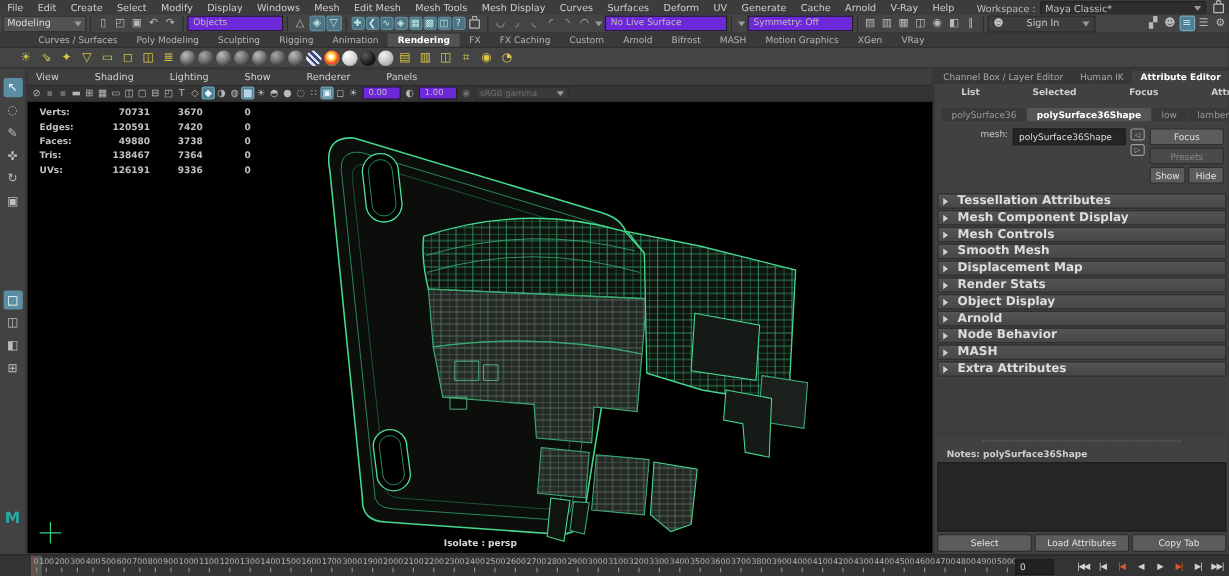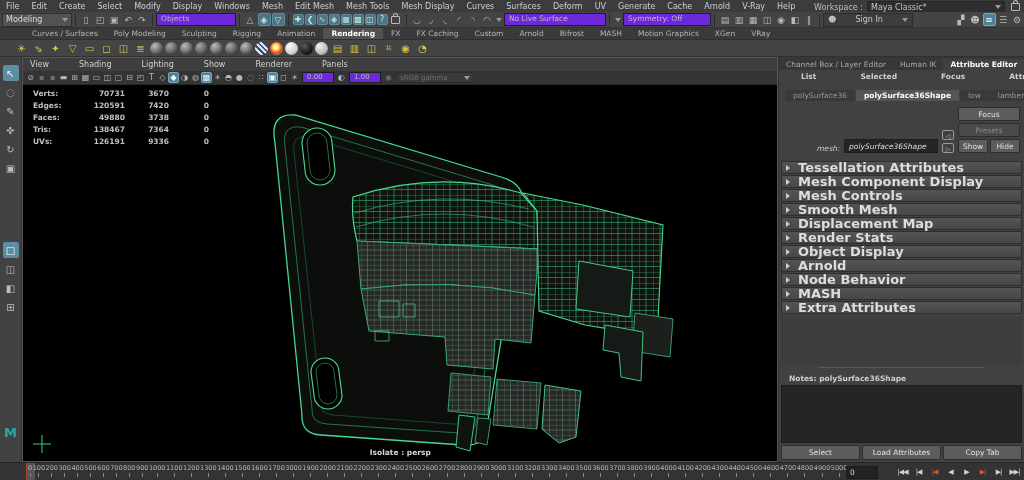--- a/index.html
+++ b/index.html
@@ -87,35 +87,35 @@
   .sidebar{left:778px;top:57px;width:246px;height:405px;background:#414141;display:flex;flex-direction:column;box-sizing:border-box;border-left:1px solid #333;}
   .sb-tabs{height:13px;background:#373737;display:flex;font-size:7.5px;align-items:flex-end;flex:0 0 auto;}
   .sb-tab{padding:1px 7px;color:#a8a8a8;white-space:nowrap;}
   .sb-tab.active{color:#fff;font-weight:bold;background:#414141;}
   .sb-menu{height:12px;display:flex;align-items:center;font-size:7.5px;flex:0 0 auto;}
   .sb-menu .mitem{padding:0 22px;color:#d0d0d0;font-weight:bold;}
   .node-tabs{height:13px;display:flex;font-size:7.5px;align-items:flex-end;margin-top:6px;padding-left:6px;flex:0 0 auto;gap:1px;}
   .node-tab{padding:1px 8px;color:#9a9a9a;background:#393939;white-space:nowrap;}
   .node-tab.active{color:#fff;font-weight:bold;background:#555;}
   .mesh-row{display:flex;padding:6px 4px 4px 4px;gap:4px;flex:0 0 auto;}
-  .mesh-left{display:flex;align-items:flex-end;gap:4px;flex:1;font-style:italic;}
+  .mesh-left{display:flex;align-items:flex-start;gap:4px;flex:1;}
   .mesh-label{font-size:7.5px;color:#c8c8c8;margin-left:34px;}
   .mesh-field{background:#252525;border:1px solid #1e1e1e;color:#ddd;font-size:7.5px;height:12px;flex:1;
               display:flex;align-items:center;padding:0 4px;}
   .conn-col{display:flex;flex-direction:column;gap:3px;}
   .conn-ic{width:10px;height:8px;border:1px solid #9a9a9a;border-radius:2px;font-size:6px;color:#bbb;display:flex;align-items:center;justify-content:center;}
   .ae-btn-col{display:flex;flex-direction:column;gap:2px;width:62px;}
   .ae-btn{background:#5c5c5c;border:1px solid #2e2e2e;color:#e2e2e2;font-size:7.5px;height:12px;
           display:flex;align-items:center;justify-content:center;border-radius:2px;}
   .ae-btn.disabled{color:#8a8a8a;background:#4a4a4a;}
   .showhide{display:flex;gap:2px;}
   .showhide .ae-btn{flex:1;}
   .ae-sections{margin-top:4px;padding:0 2px;flex:0 0 auto;}
   .ae-section{height:11px;background:linear-gradient(#545454,#474747);border:1px solid #2e2e2e;margin-bottom:1px;
-              display:flex;align-items:center;font-size:13px;font-weight:bold;color:#ddd;padding-left:4px;gap:8px;}
+              display:flex;align-items:center;font-size:10px;font-weight:bold;color:#ddd;padding-left:4px;gap:8px;}
   .ae-section::before{content:"";width:0;height:0;border-top:3px solid transparent;border-bottom:3px solid transparent;border-left:4px solid #cfcfcf;}
   .ae-spacer{flex:1;background:#3d3d3d;margin:2px;}
   .drag-dots{height:4px;border-top:1px dotted #6f6f6f;margin:0 40px;flex:0 0 auto;}
   .notes-label{font-size:7.5px;font-weight:bold;color:#cfcfcf;padding:2px 0 2px 10px;flex:0 0 auto;}
   .notes-area{height:56px;background:#252525;border:1px solid #1d1d1d;margin:0 2px;flex:0 0 auto;}
   .ae-bottom{display:flex;gap:2px;padding:2px;flex:0 0 auto;}
   .ae-bottom .ae-btn{flex:1;height:13px;}
 
   
   .timeline{left:0;top:462px;width:1024px;height:18px;background:#333;border-top:1px solid #262626;}

